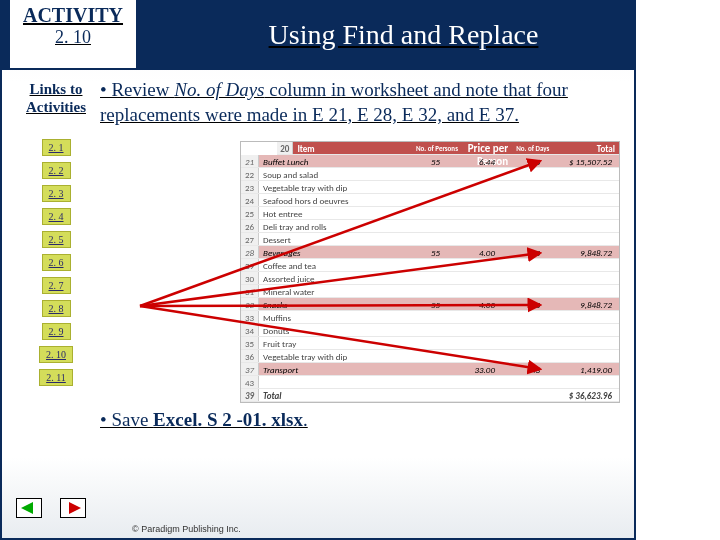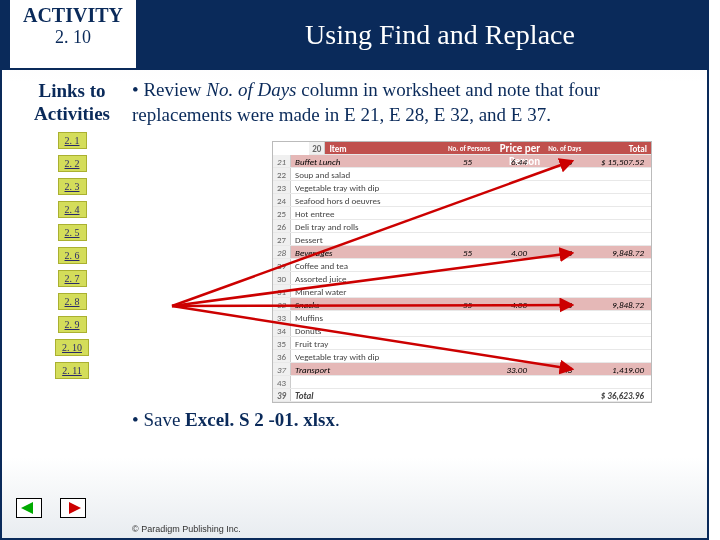--- a/index.html
+++ b/index.html
@@ -1,26 +1,26 @@
 <!DOCTYPE html>
 <html><head>
 <meta charset="utf-8">
 <style>
   * { box-sizing: border-box; margin: 0; padding: 0; }
   body { width: 720px; height: 540px; font-family: "Times New Roman", serif; background: #fff; overflow: hidden; }
-  .slide { width: 709px; height: 540px; border: 2px solid #0a2a5a; position: relative; background: linear-gradient(to bottom, #f5f7fa 0%, #ffffff 15%, #ffffff 85%, #e8ecf0 100%); }
+  .slide { width: 636px; height: 540px; border: 2px solid #0a2a5a; position: relative; background: linear-gradient(to bottom, #f5f7fa 0%, #ffffff 15%, #ffffff 85%, #e8ecf0 100%); text-decoration: underline; }
   .header { height: 68px; border-bottom: 3px solid #0a2a5a; display: flex; background: #0a2a5a; position: relative; }
   .activity-box { background: #fff; width: 130px; height: 72px; margin-top: -4px; margin-left: 6px; border: 2px solid #0a2a5a; border-top: none; text-align: center; padding-top: 6px; z-index: 2; position: relative; }
   .activity-box .big { font-size: 20px; font-weight: bold; color: #0a2a5a; }
   .activity-box .num { font-size: 18px; color: #0a2a5a; }
   .title-area { flex: 1; display: flex; align-items: center; justify-content: center; }
   .title { color: #fff; font-size: 28px; margin-left: 35px; }
   .body-area { display: flex; height: 430px; }
   .sidebar { width: 128px; padding: 10px 0 0 12px; text-align: center; }
-  .links-heading { font-size: 19px; font-weight: bold; color: #0a2a5a; margin-bottom: 3px; line-height: 1.2; }
+  .links-heading { font-size: 15px; font-weight: bold; color: #0a2a5a; margin-bottom: 20px; line-height: 1.2; }
   .link-badge { display: inline-block; background: #d4dd5a; color: #2a2a6a; font-size: 10px; padding: 2px 6px; margin: 3px 0; text-decoration: underline; border: 1px solid #aab030; cursor: pointer; }
   .content { flex: 1; padding: 8px 14px 0 2px; }
   .bullet { font-size: 19px; color: #0a2a5a; line-height: 1.3; margin-bottom: 14px; }
   .ital { font-style: italic; }
   .bold { font-weight: bold; }
   .sheet-wrap { position: relative; width: 500px; height: 260px; margin: 4px 0 8px 20px; }
   .sheet { position: absolute; right: 0; top: 0; width: 380px; font-family: Calibri, Arial, sans-serif; font-size: 9px; color: #444; border: 1px solid #bbb; background: #fff; }
   .sh-row { display: flex; height: 13px; line-height: 13px; border-bottom: 1px solid #e8e8e8; }
   .sh-rn { width: 18px; background: #f0f0f0; text-align: center; border-right: 1px solid #ccc; color: #666; }
   .sh-item { width: 130px; padding-left: 4px; overflow: hidden; white-space: nowrap; }

